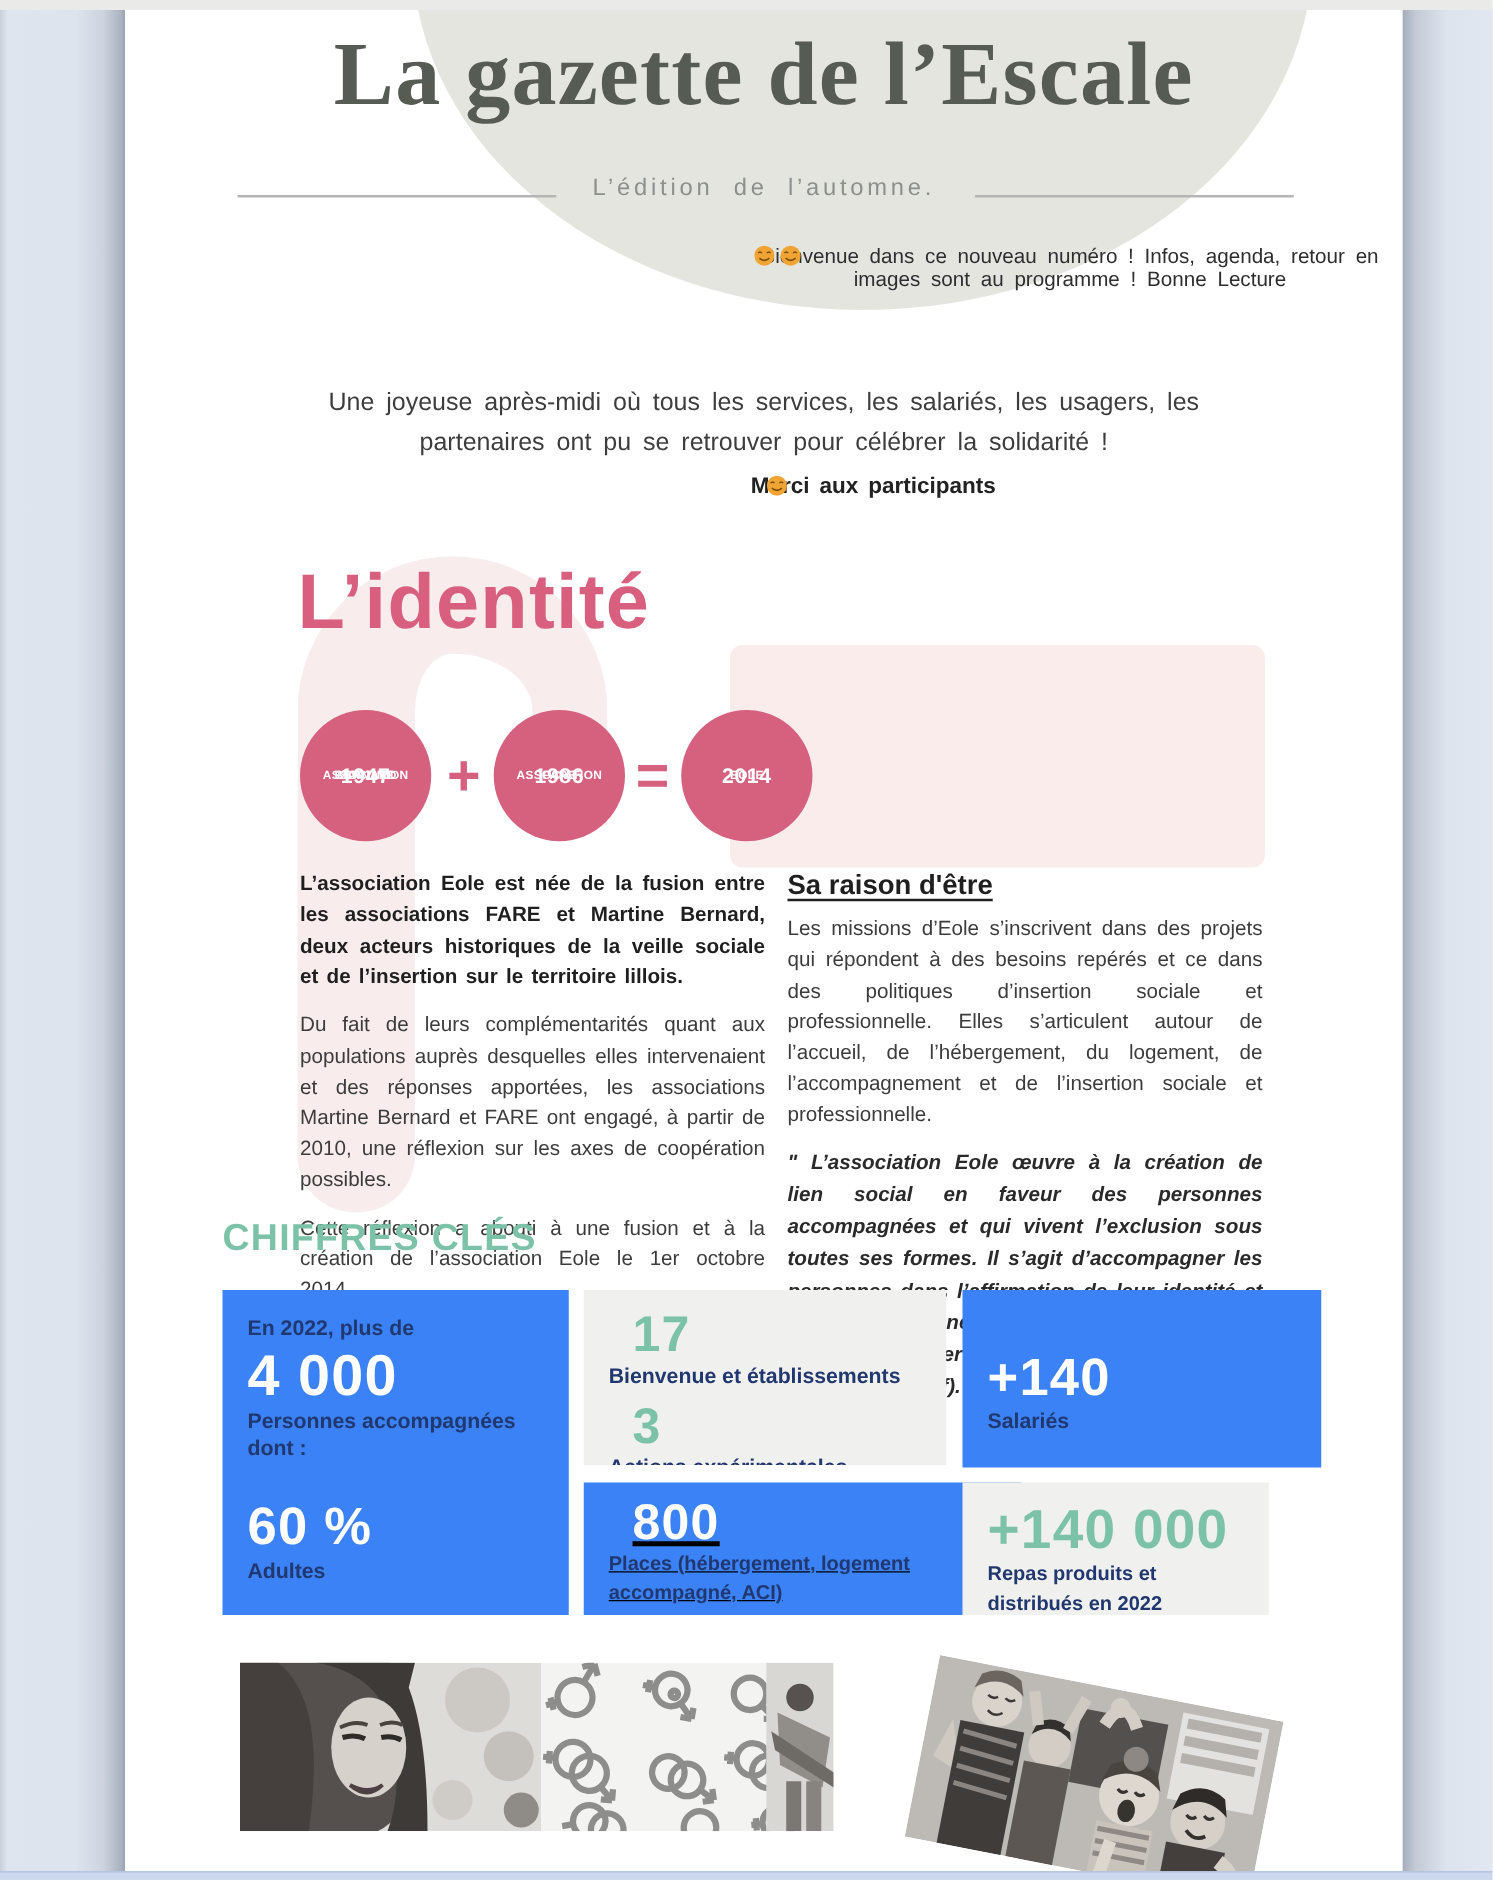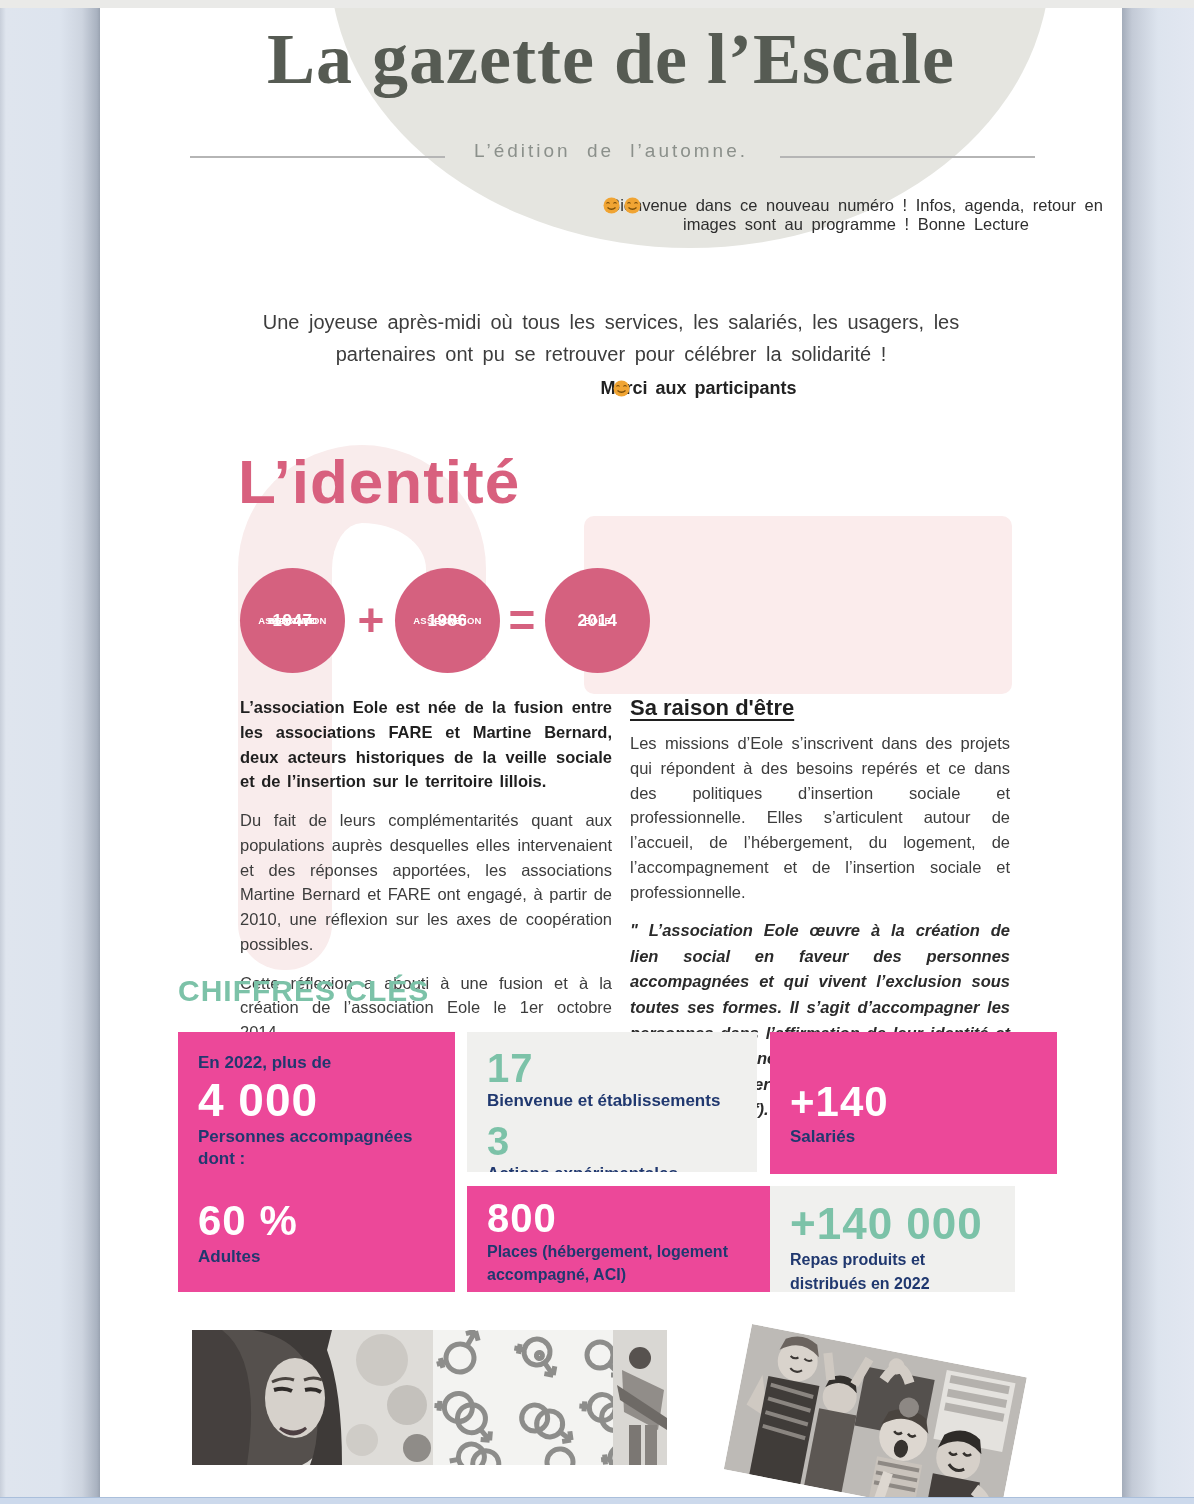--- a/index.html
+++ b/index.html
@@ -93,32 +93,32 @@
   .body-bold { font-size:16.5px; font-weight:bold; color:#1f1f1f; line-height:1.5; text-align:justify; word-spacing:2px; }
   .body-reg { font-size:16.5px; color:#3c3c3c; line-height:1.5; text-align:justify; word-spacing:2px; }
   .raison-title { display:inline-block; font-size:22px; font-weight:bold; color:#1f1f1f;
     text-decoration:underline; text-underline-offset:4px; margin-bottom:10px; }
   .quote { font-size:16.5px; font-weight:bold; font-style:italic; color:#2a2a2a; line-height:1.55; text-align:justify; word-spacing:2px; }
 
   .chiffres-heading { left:78px; top:966px; font-size:30px; font-weight:bold; color:#7cc2a8; letter-spacing:1px; }
 
   .statbox { overflow:hidden; }
   .statbox * { position:static; display:block; }
-  .teal-bg { background:#ec4899; }
+  .teal-bg { background:#3b82f6; }
   .gray-bg { background:#f0f0ee; }
   .box1 { left:78px;  top:1024px; width:277px; height:260px; padding:20px 20px; }
   .box2 { left:367px; top:1024px; width:290px; height:140px; padding:14px 20px; }
   .box3 { left:670px; top:1024px; width:287px; height:142px; padding:46px 20px; }
-  .box4 { left:367px; top:1178px; width:350px; height:106px; padding:10px 20px; }
+  .box4 { left:367px; top:1178px; width:350px; height:106px; padding:10px 20px;text-decoration:underline; }
   .box5 { left:670px; top:1178px; width:245px; height:106px; padding:14px 20px; }
   .stat-label { font-size:17px; font-weight:bold; color:#20386f; line-height:1.35; }
   .stat-label-sm { font-size:16px; font-weight:bold; color:#20386f; line-height:1.45; }
   .stat-num-w-xl { font-size:46px; font-weight:bold; color:#ffffff; line-height:1.1; letter-spacing:1px; }
   .stat-num-w { font-size:42px; font-weight:bold; color:#ffffff; line-height:1.15; letter-spacing:1px; }
-  .stat-num-t { font-size:40px; font-weight:bold; color:#7cc2a8; line-height:1.1; letter-spacing:1px; }
+  .stat-num-t { font-size:40px; font-weight:bold; color:#7cc2a8; line-height:1.1; letter-spacing:1px;margin-left:19px; }
   .stat-num-t-lg { font-size:44px; font-weight:bold; color:#7cc2a8; line-height:1.1; letter-spacing:1px; }
   .gap-sm { height:26px; } .gap-xs { height:6px; }
 
   .photo-strip { left:92px; top:1322px; width:475px; height:135px; overflow:hidden; }
   .photo-children { left:652px; top:1316px; width:280px; height:148px; transform:rotate(11deg); transform-origin:top left; overflow:hidden; }
 </style>
 </head>
 <body>
 
 <div class="top-strip"></div>

